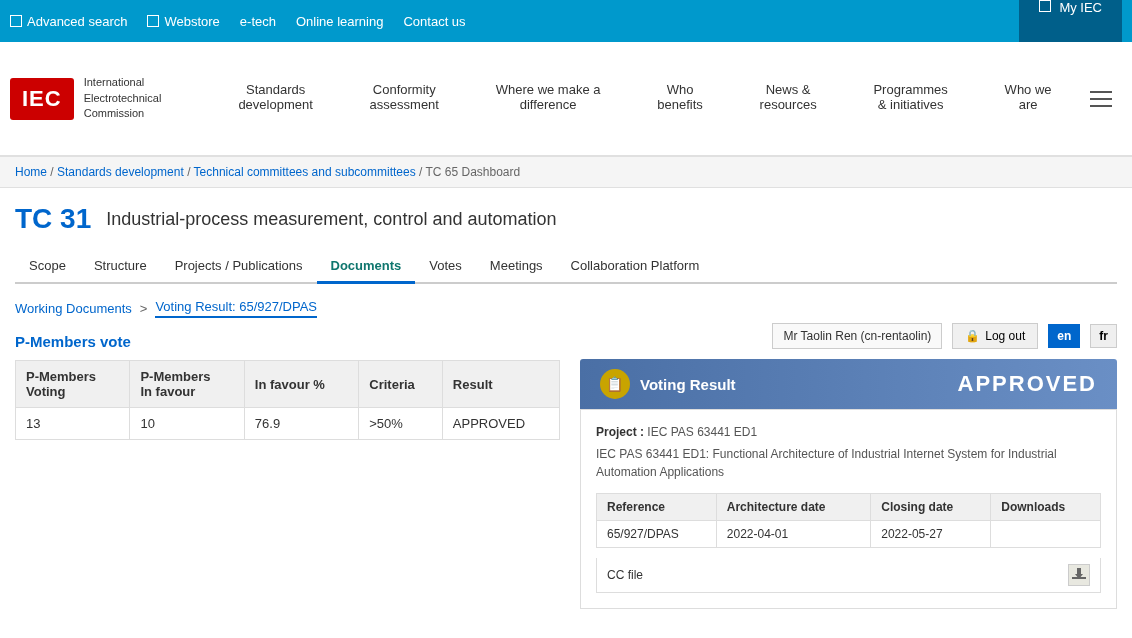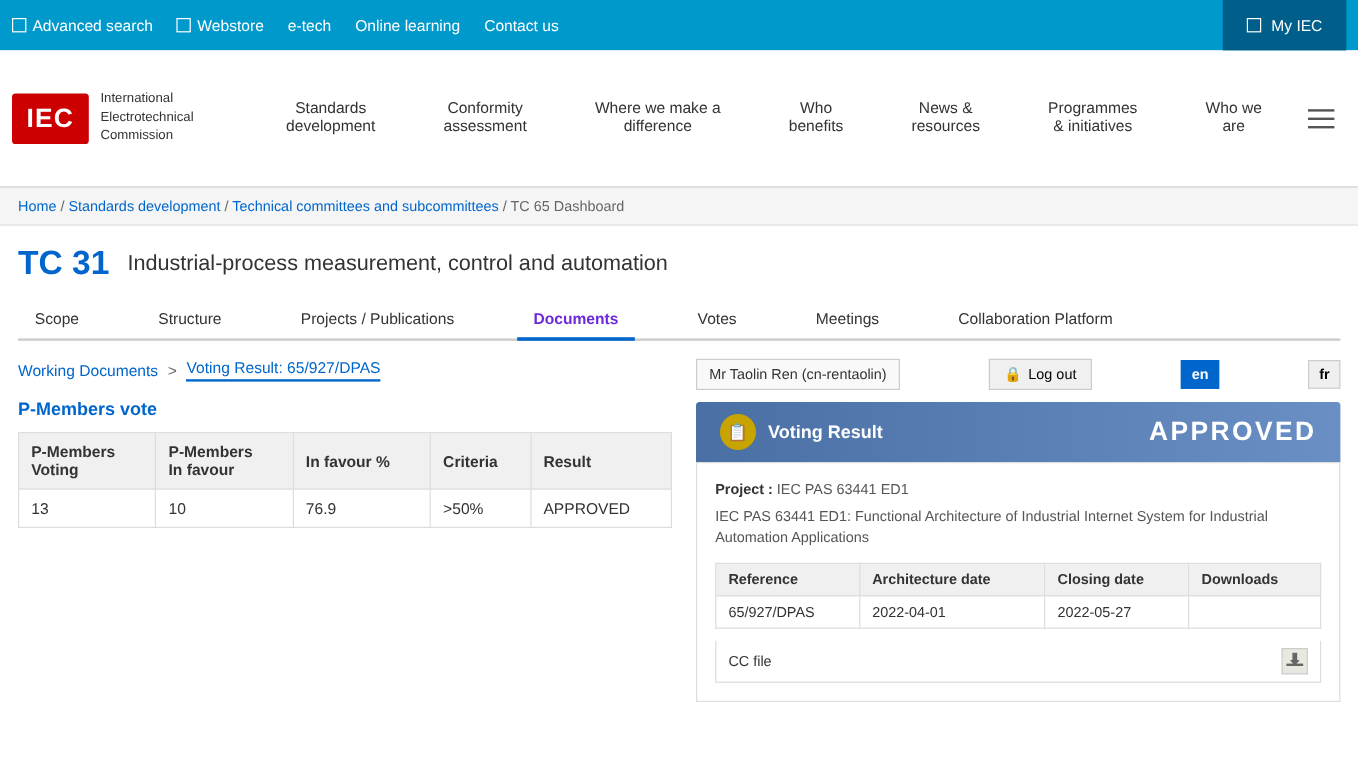--- a/index.html
+++ b/index.html
@@ -31,21 +31,21 @@
     .top-bar-item .icon-sq {
       width: 12px;
       height: 12px;
       border: 1px solid #fff;
       display: inline-block;
     }
     .top-bar-right {
       background: #005f8a;
       height: 42px;
       display: flex;
-      align-items: center;
+      align-items: flex-start;
       padding: 0 20px;
       gap: 8px;
       color: #fff;
     }
     .top-bar-right .icon-sq {
       width: 12px;
       height: 12px;
       border: 1px solid #fff;
       display: inline-block;
     }
@@ -152,33 +152,32 @@
     .tc-title {
       font-size: 18px;
       color: #333;
     }
 
     
     .tabs {
       display: flex;
       border-bottom: 2px solid #ccc;
       margin-bottom: 15px;
-      gap: 38px;
     }
     .tab {
       padding: 8px 14px;
       cursor: pointer;
       color: #333;
       font-size: 13px;
       border-bottom: 3px solid transparent;
       margin-bottom: -2px;
     }
     .tab.active {
       border-bottom-color: #0066cc;
-      color: #6d28d9;
+      color: #0f766e;
       font-weight: bold;
     }
 
     
     .main-layout {
       display: flex;
       gap: 20px;
     }
 
     
@@ -348,23 +347,24 @@
       align-items: center;
       justify-content: center;
       cursor: pointer;
       font-size: 11px;
     }
 
     
     .user-bar {
       display: flex;
       align-items: center;
-      justify-content: space-between;
+      justify-content: flex-end;
       gap: 10px;
       margin-bottom: 10px;
+      margin-top: 24px;
     }
     .user-name-box {
       border: 1px solid #ccc;
       padding: 5px 10px;
       background: #f9f9f9;
       font-size: 12px;
       color: #333;
     }
     .logout-btn {
       background: #f0f0f0;

